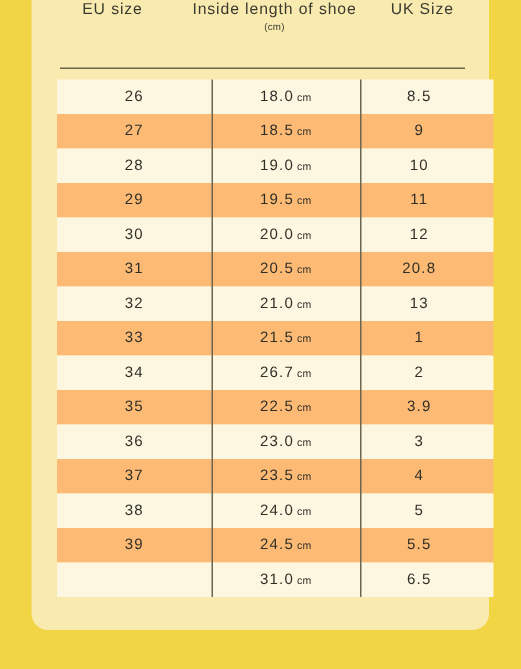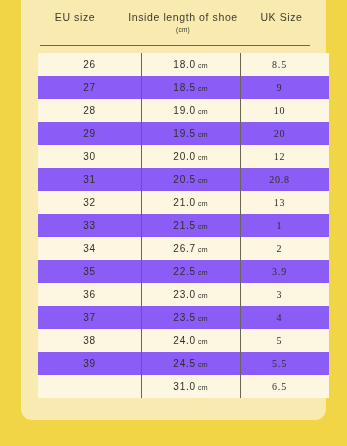--- a/index.html
+++ b/index.html
@@ -36,21 +36,20 @@
     position: absolute;
     top: 0;
     height: 45px;
     color: #3a3a30;
     text-align: center;
     letter-spacing: 0.6px;
     display: flex;
     flex-direction: column;
     align-items: center;
     justify-content: flex-start;
-    padding-top: 11px;
     box-sizing: border-box;
   }
   .head-title {
     font-size: 10.5px;
     line-height: 12px;
     white-space: nowrap;
   }
   .head-sub {
     font-size: 6.5px;
     line-height: 10px;
@@ -77,37 +76,37 @@
     top: 53px;
     width: 305px;
   }
   .chart-row {
     position: relative;
     height: 23px;
     width: 291px;
     margin-left: 17px;
   }
   .chart-row.odd  { background: #fdf7e1; }
-  .chart-row.even { background: #8b5cf6; }
+  .chart-row.even { background: #fdba74; }
 
   .cell {
     position: absolute;
     top: 0;
     height: 23px;
     line-height: 23px;
     font-size: 10px;
     color: #2f2f28;
     text-align: center;
     letter-spacing: 0.8px;
     white-space: nowrap;
     box-sizing: border-box;
   }
   .cell-eu  { left: 0px;   width: 103px; }
   .cell-len { left: 103px; width: 99px; }
-  .cell-uk  { left: 202px; width: 79px; font-family: Liberation Serif, serif; }
+  .cell-uk  { left: 202px; width: 79px; }
   .len-unit {
     font-size: 7px;
     letter-spacing: 0.2px;
     margin-left: 2px;
   }
 
   
   .v-divider {
     position: absolute;
     top: 53px;
@@ -150,21 +149,21 @@
         <div class="cell cell-uk">9</div>
       </div>
       <div class="chart-row odd">
         <div class="cell cell-eu">28</div>
         <div class="cell cell-len"><span>19.0</span><span class="len-unit">cm</span></div>
         <div class="cell cell-uk">10</div>
       </div>
       <div class="chart-row even">
         <div class="cell cell-eu">29</div>
         <div class="cell cell-len"><span>19.5</span><span class="len-unit">cm</span></div>
-        <div class="cell cell-uk">20</div>
+        <div class="cell cell-uk">11</div>
       </div>
       <div class="chart-row odd">
         <div class="cell cell-eu">30</div>
         <div class="cell cell-len"><span>20.0</span><span class="len-unit">cm</span></div>
         <div class="cell cell-uk">12</div>
       </div>
       <div class="chart-row even">
         <div class="cell cell-eu">31</div>
         <div class="cell cell-len"><span>20.5</span><span class="len-unit">cm</span></div>
         <div class="cell cell-uk">20.8</div>

